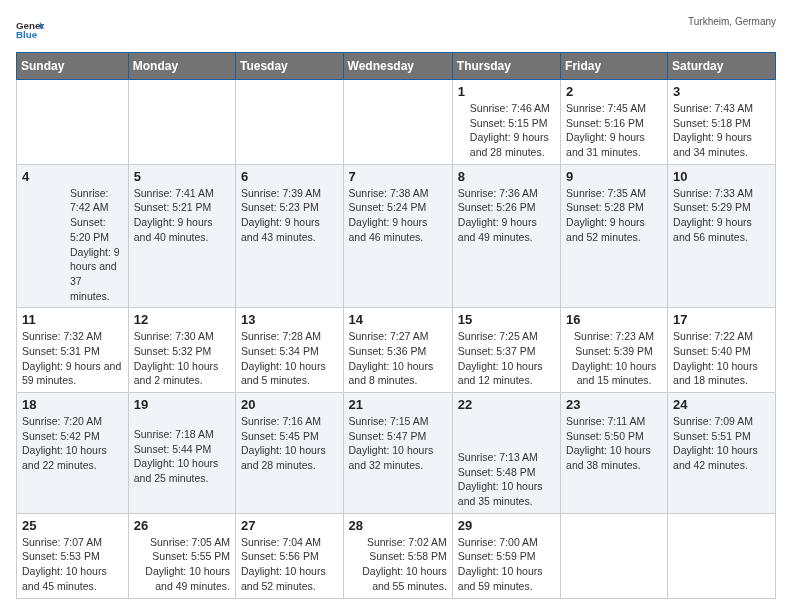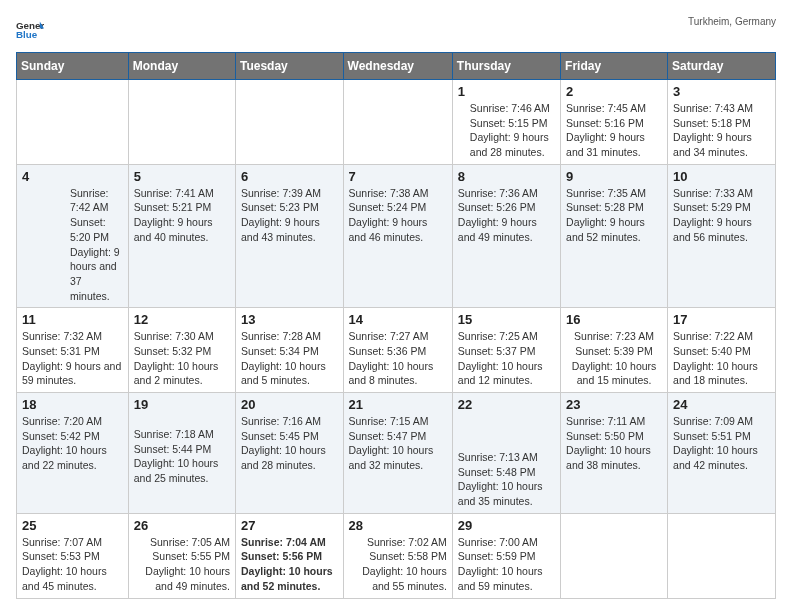--- a/index.html
+++ b/index.html
@@ -277,21 +277,21 @@
 Daylight: 10 hours and 45 minutes.</div>
         </td>
         <td>
           <div class="day-number">26</div>
           <div class="day-info" style="white-space: pre-line; text-align: right;">Sunrise: 7:05 AM
 Sunset: 5:55 PM
 Daylight: 10 hours and 49 minutes.</div>
         </td>
         <td>
           <div class="day-number">27</div>
-          <div class="day-info" style="white-space: pre-line; font-weight: bold;">Sunrise: 7:04 AM
+          <div class="day-info" style="white-space: pre-line;">Sunrise: 7:04 AM
 Sunset: 5:56 PM
 Daylight: 10 hours and 52 minutes.</div>
         </td>
         <td>
           <div class="day-number">28</div>
           <div class="day-info" style="white-space: pre-line; text-align: right;">Sunrise: 7:02 AM
 Sunset: 5:58 PM
 Daylight: 10 hours and 55 minutes.</div>
         </td>
         <td>

